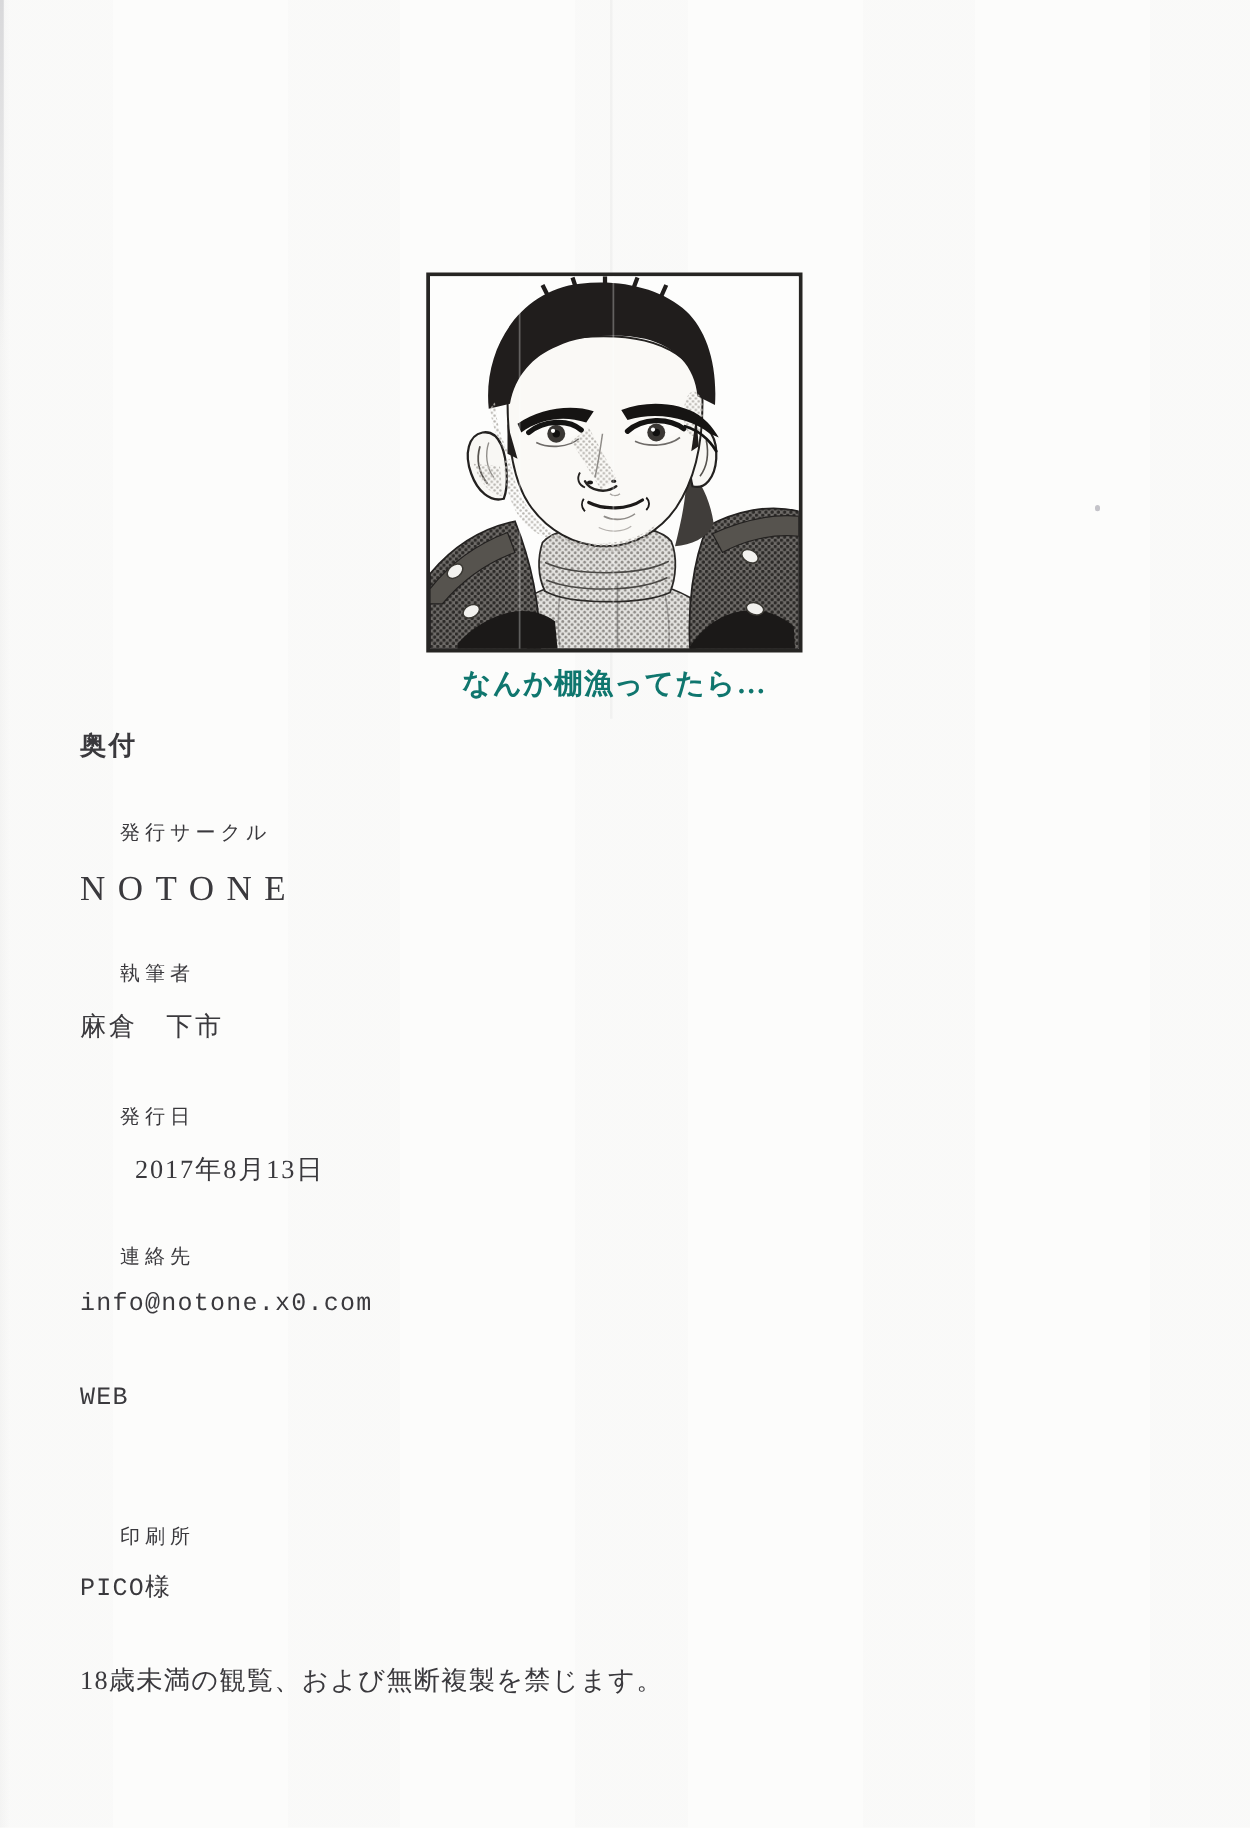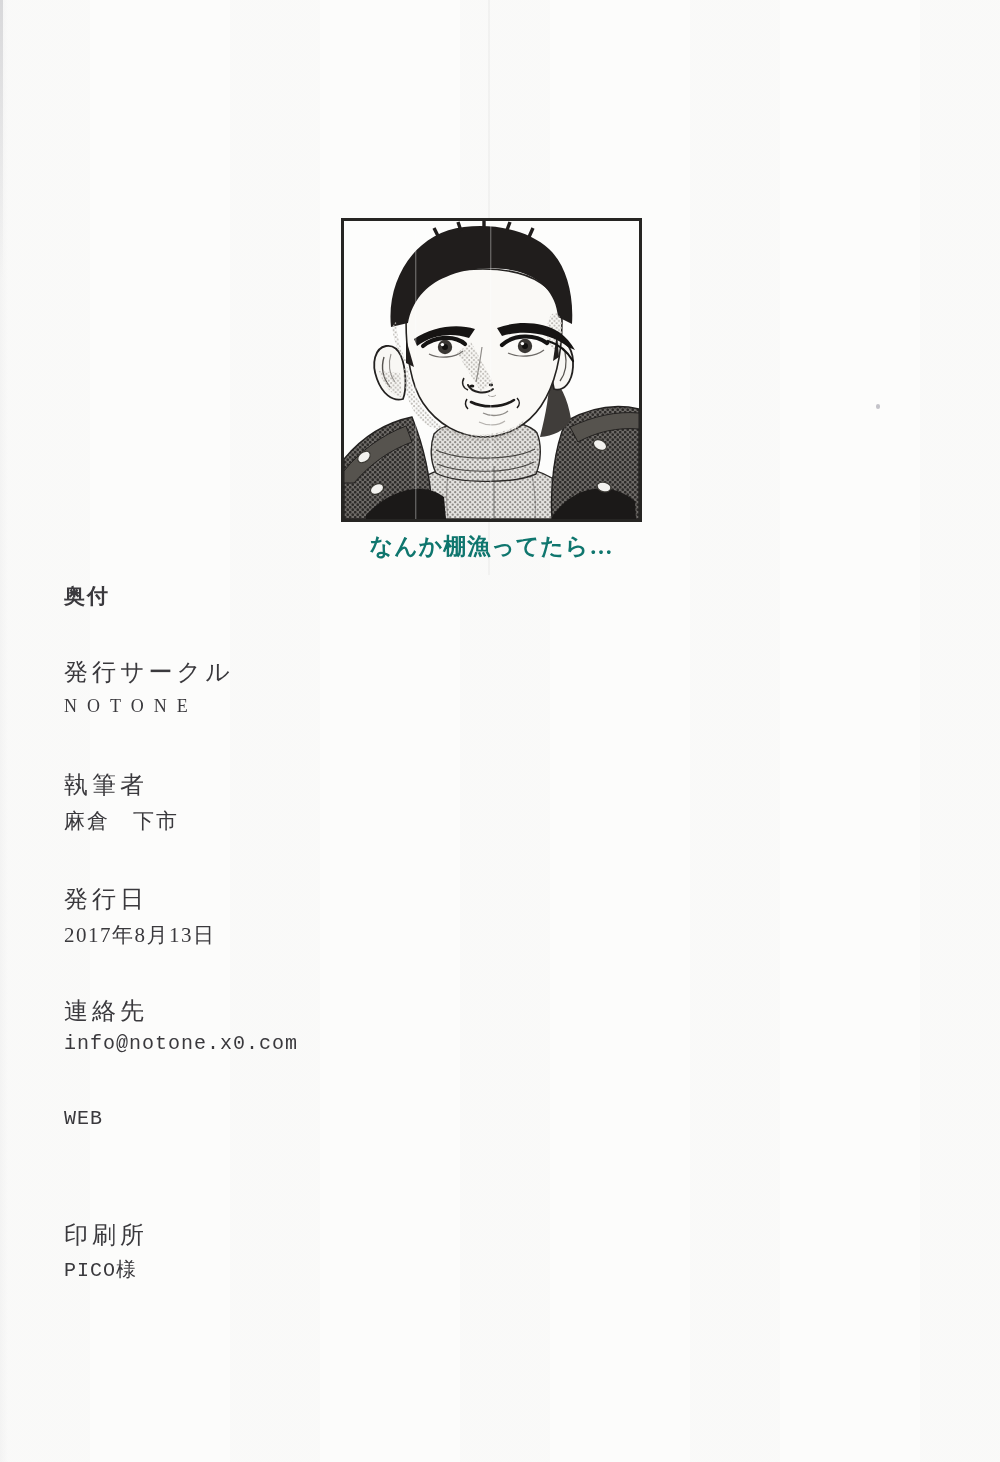--- a/index.html
+++ b/index.html
@@ -25,25 +25,25 @@
   }
   .portrait-frame svg{display:block;width:100%;height:100%;}
   .caption{
     position:absolute;left:331px;top:531px;width:321px;text-align:center;
     font-size:23px;font-weight:600;letter-spacing:1px;color:#0f766e;white-space:pre;
   }
 
   
   .line{position:absolute;left:64px;color:var(--ink,#3a393d);white-space:pre;}
   .jp-title{font-size:21px;font-weight:bold;letter-spacing:2px;}
-  .jp-label{font-size:24px;letter-spacing:4px;}
+  .jp-label{font-size:16px;letter-spacing:4px;margin-left:32px;}
   .jp-value{font-size:21px;letter-spacing:2px;}
-  .latin-wide{font-size:18px;letter-spacing:10px;}
+  .latin-wide{font-size:28px;letter-spacing:10px;}
   .mono{font-family:Liberation Mono, monospace;font-size:20px;letter-spacing:1px;color:var(--ink,#3a393d);}
-  .date{font-size:21px;letter-spacing:1.5px;}
+  .date{font-size:21px;letter-spacing:1.5px;margin-left:44px;}
   .notice{font-size:21px;letter-spacing:1px;}
 
   .r1{top:582px}.r2{top:656px}.r3{top:696px}
   .r4{top:769px}.r5{top:807px}
   .r6{top:883px}.r7{top:921px}
   .r8{top:995px}.r9{top:1032px}
   .r10{top:1107px}.r11{top:1143px}
   .r12{top:1219px}.r13{top:1256px}
   .r14{top:1330px}
 </style>
@@ -171,13 +171,14 @@
   <div class="line r7 date">2017年8月13日</div>
 
   <div class="line r8 jp-label">連絡先</div>
   <div class="line r9 mono">info@notone.x0.com</div>
 
   <div class="line r10 mono">WEB</div>
 
   <div class="line r12 jp-label">印刷所</div>
   <div class="line r13 mono">PICO様</div>
 
+  <div class="line r14 notice">18歳未満の観覧、および無断複製を禁じます。</div>
 </div>
 
 </body></html>

